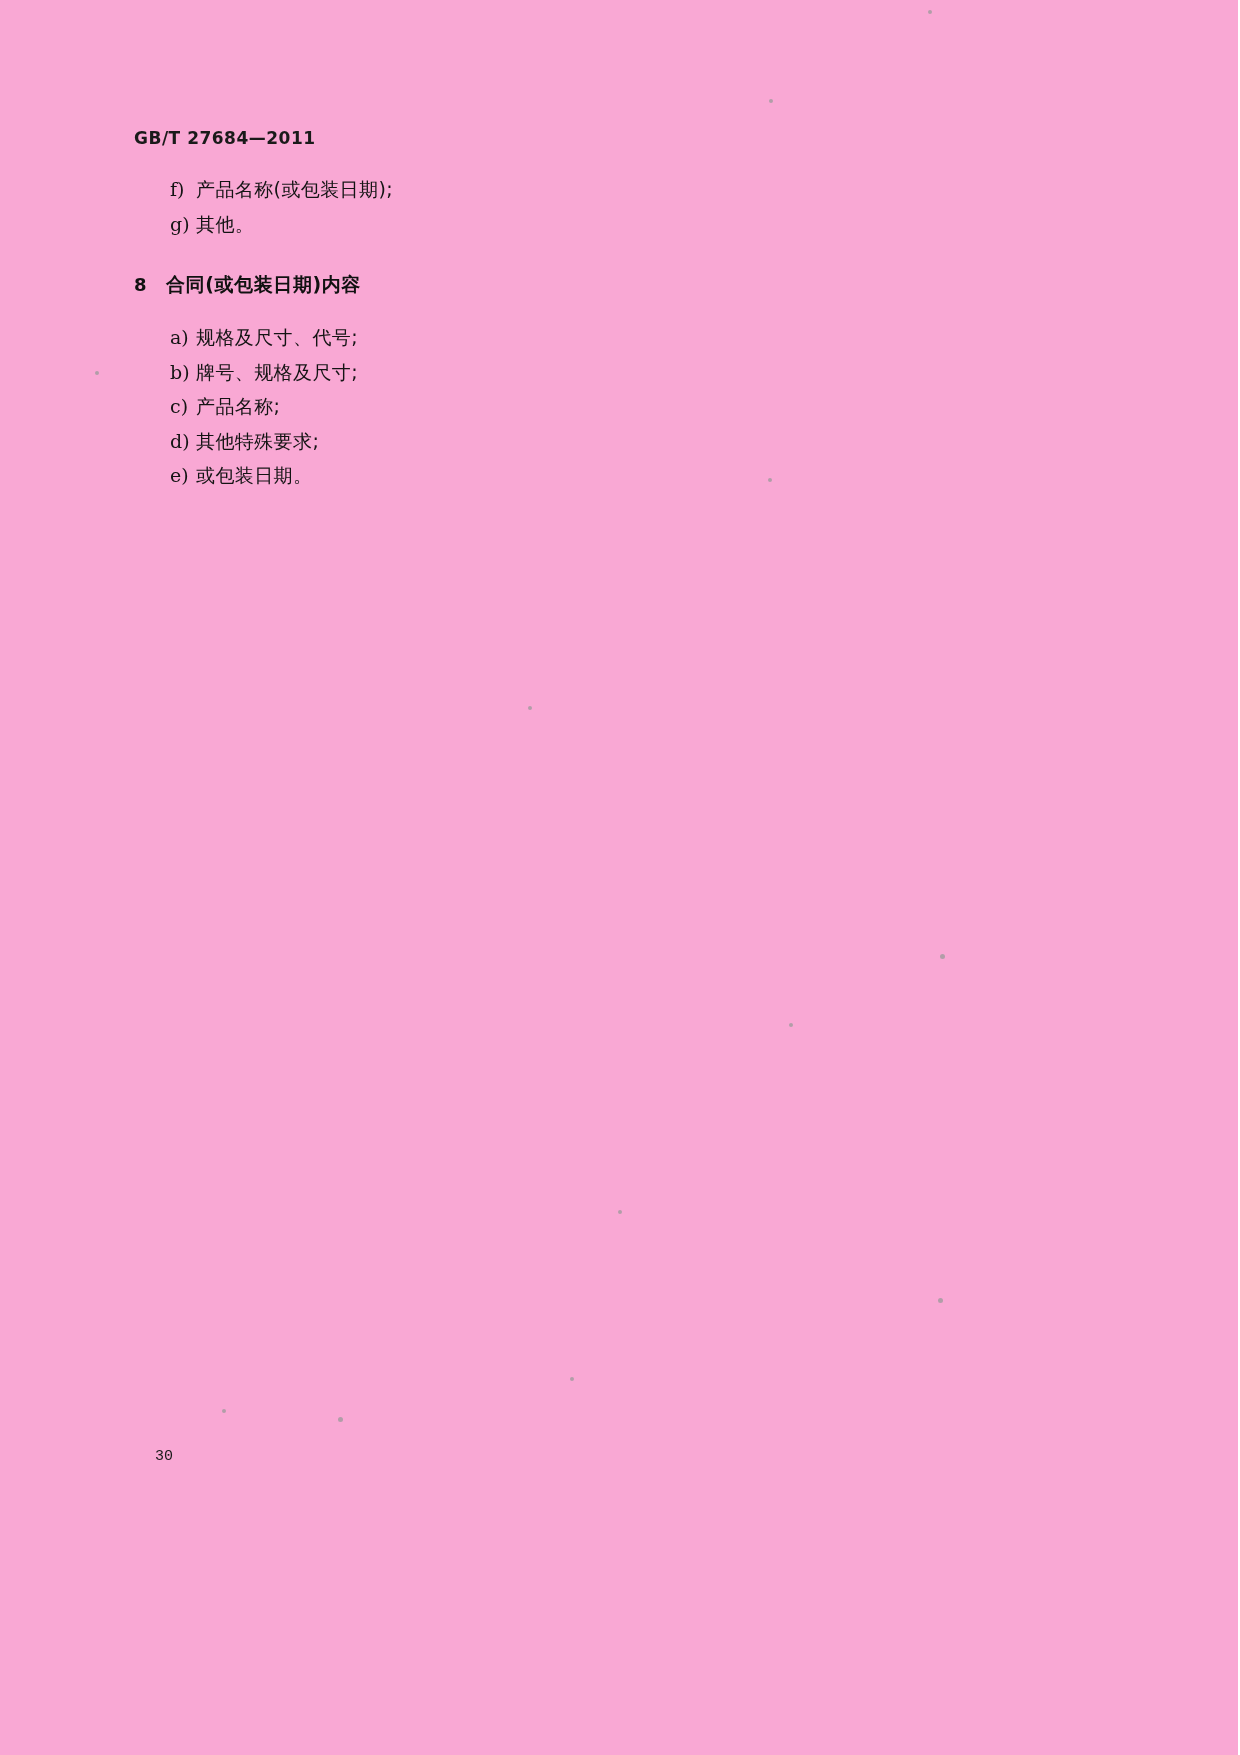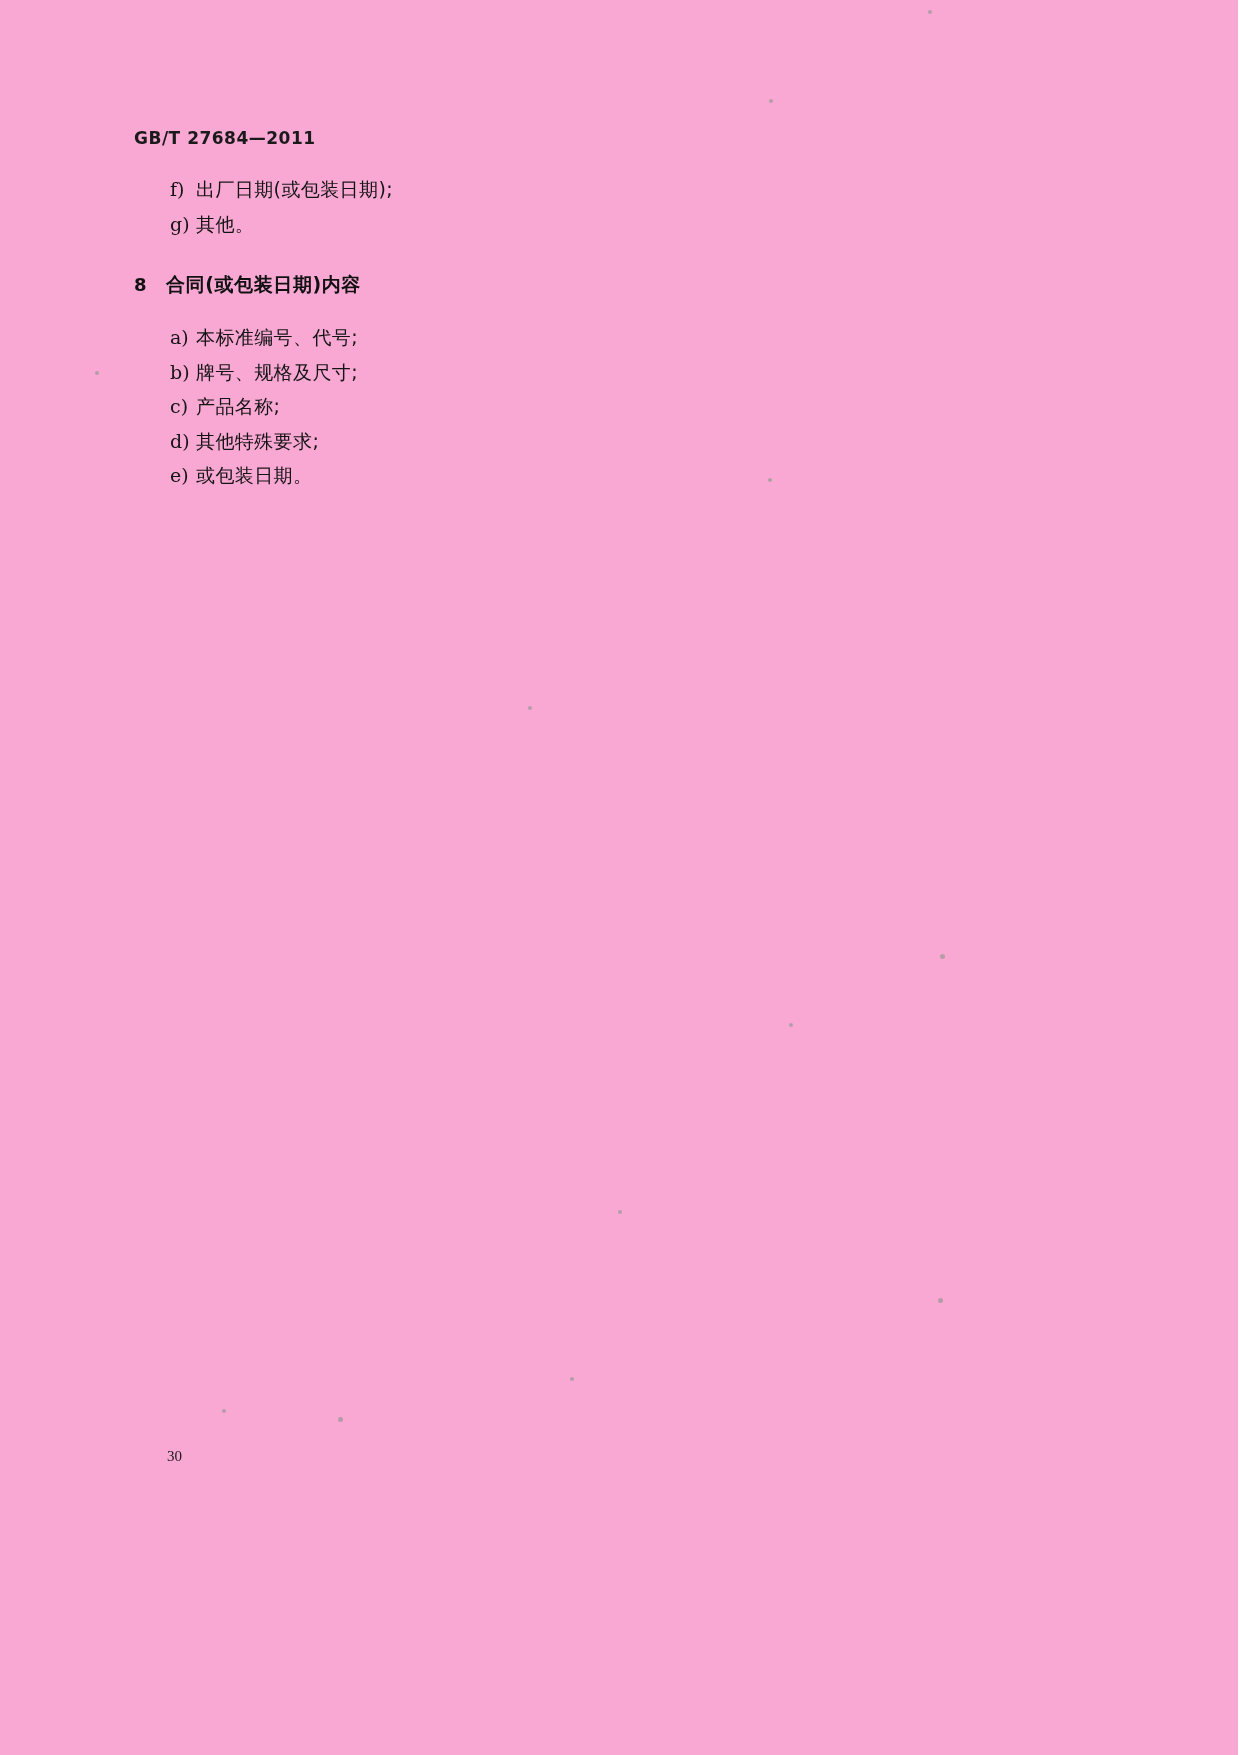--- a/index.html
+++ b/index.html
@@ -91,23 +91,23 @@
     font-size: 19px;
     line-height: 1.5;
     letter-spacing: .4px;
     color: #141414;
   }
   .sublist {
     margin-top: 2px;
   }
   .page-number {
     position: absolute;
-    left: 167px;
+    left: 155px;
     top: 1448px;
-    font-family: Liberation Serif, serif;
+    font-family: Liberation Mono, monospace;
     font-size: 15px;
     color: #1a1a1a;
   }
 </style>
 </head>
 <body>
 
 <div class="page">
 
   <div class="speck" style="left:928px; top:10px; width:4px; height:4px;"></div>
@@ -123,38 +123,38 @@
   <div class="speck" style="left:338px; top:1417px; width:5px; height:5px;"></div>
   <div class="speck" style="left:222px; top:1409px; width:4px; height:4px;"></div>
 
   <div class="header-std">GB/T 27684—2011</div>
 
   <div class="body-block">
 
     <div class="list">
       <div class="list-item">
         <span class="marker">f)</span>
-        <span class="txt">出厂日期(或包装日期);</span>
+        <span class="txt">产品名称(或包装日期);</span>
       </div>
       <div class="list-item">
         <span class="marker">g)</span>
         <span class="txt">其他。</span>
       </div>
     </div>
 
     <div class="clause">
       <span class="num">8</span>
       <span class="title">合同(或包装日期)内容</span>
     </div>
 
 
     <div class="list sublist">
       <div class="list-item">
         <span class="marker">a)</span>
-        <span class="txt">本标准编号、代号;</span>
+        <span class="txt">规格及尺寸、代号;</span>
       </div>
       <div class="list-item">
         <span class="marker">b)</span>
         <span class="txt">牌号、规格及尺寸;</span>
       </div>
       <div class="list-item">
         <span class="marker">c)</span>
         <span class="txt">产品名称;</span>
       </div>
       <div class="list-item">

